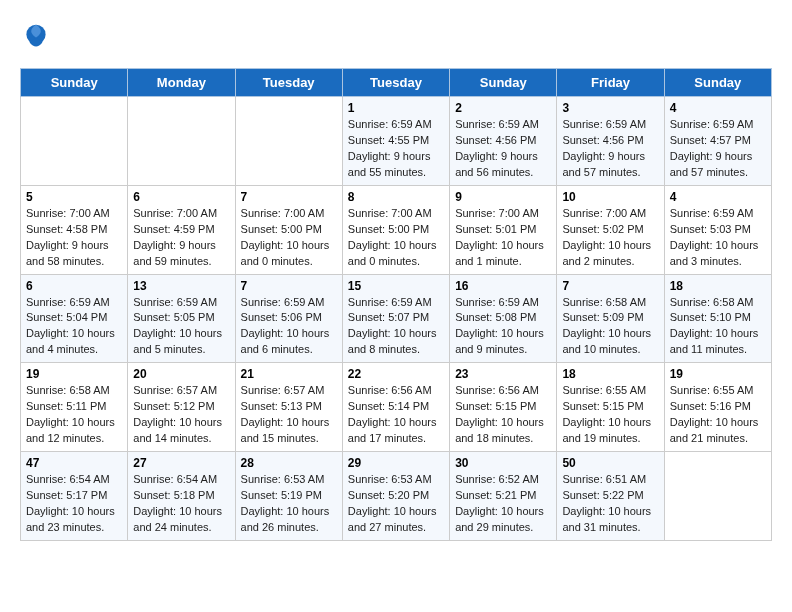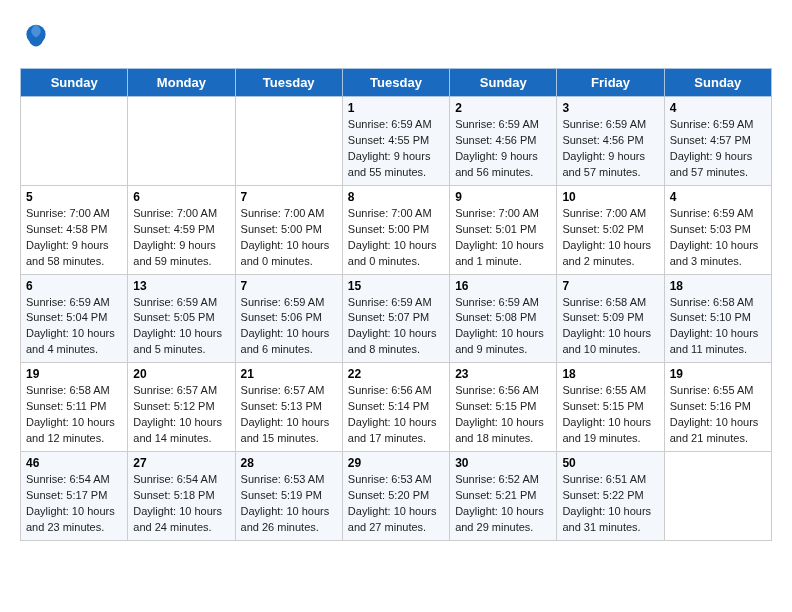--- a/index.html
+++ b/index.html
@@ -225,21 +225,21 @@
           <span class="day-num">18</span>
           <div class="day-info">Sunrise: 6:55 AM<br>Sunset: 5:15 PM<br>Daylight: 10 hours<br>and 19 minutes.</div>
         </td>
         <td>
           <span class="day-num">19</span>
           <div class="day-info">Sunrise: 6:55 AM<br>Sunset: 5:16 PM<br>Daylight: 10 hours<br>and 21 minutes.</div>
         </td>
       </tr>
       <tr>
         <td>
-          <span class="day-num">46</span>
+          <span class="day-num">47</span>
           <div class="day-info">Sunrise: 6:54 AM<br>Sunset: 5:17 PM<br>Daylight: 10 hours<br>and 23 minutes.</div>
         </td>
         <td>
           <span class="day-num">27</span>
           <div class="day-info">Sunrise: 6:54 AM<br>Sunset: 5:18 PM<br>Daylight: 10 hours<br>and 24 minutes.</div>
         </td>
         <td>
           <span class="day-num">28</span>
           <div class="day-info">Sunrise: 6:53 AM<br>Sunset: 5:19 PM<br>Daylight: 10 hours<br>and 26 minutes.</div>
         </td>

